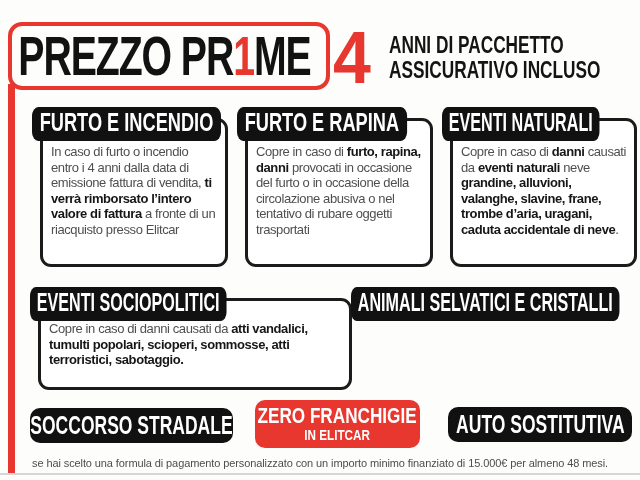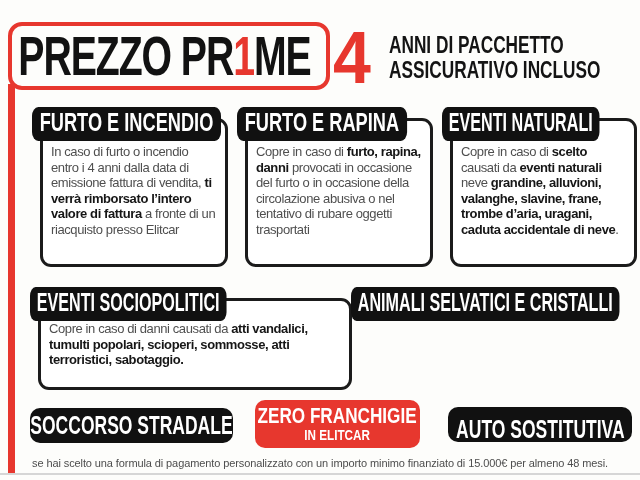--- a/index.html
+++ b/index.html
@@ -64,21 +64,21 @@
   
   .badge {
     position:absolute; color:#fff; font-weight:bold;
     display:flex; flex-direction:column; align-items:center; justify-content:center;
     border-radius:10px; text-align:center;
   }
   .badge-black { background:var(--ink); }
   .badge-red   { background:var(--red); }
   .p1 { left:30px;  top:408px; width:203px; height:35px; }
   .p2 { left:255px; top:400px; width:165px; height:48px; }
-  .p3 { left:448px; top:407px; width:184px; height:35px;justify-content:flex-end; }
+  .p3 { left:448px; top:407px; width:184px; height:35px; }
   .badge .l1 { font-size:25px; line-height:1; transform:scaleX(0.70); transform-origin:center; white-space:nowrap; }
   .p2 .l1 { font-size:22px; transform:scaleX(0.78); margin-top:1px; }
   .p2 .l2 { font-size:15px; line-height:1.1; transform:scaleX(0.78); transform-origin:center; white-space:nowrap; }
 
   
   .footer {
     position:absolute; left:0; right:0; top:457px; text-align:center;
     font-size:11px; letter-spacing:-0.1px; color:#4d4d4d;
   }
   .bottom-edge { position:absolute; left:0; right:0; top:473px; height:2px; background:#d6d6d6; }
@@ -105,21 +105,21 @@
     <div class="card-body"><span>In caso di furto o incendio entro i 4 anni dalla data di emissione fattura di vendita, </span><span class="b">ti verrà rimborsato l’intero valore di fattura</span><span> a fronte di un riacquisto presso Elitcar</span></div>
   </section>
 
   <section class="card c2">
     <div class="card-hdr hdr-s70">FURTO E RAPINA</div>
     <div class="card-body"><span>Copre in caso di </span><span class="b">furto, rapina, danni</span><span> provocati in occasione del furto o in occasione della circolazione abusiva o nel tentativo di rubare oggetti trasportati</span></div>
   </section>
 
   <section class="card c3">
     <div class="card-hdr hdr-s62">EVENTI NATURALI</div>
-    <div class="card-body"><span>Copre in caso di </span><span class="b">scelto</span><span> causati da </span><span class="b">eventi naturali</span><span> neve </span><span class="b">grandine, alluvioni, valanghe, slavine, frane, trombe d’aria, uragani, caduta accidentale di neve</span><span>.</span></div>
+    <div class="card-body"><span>Copre in caso di </span><span class="b">danni</span><span> causati da </span><span class="b">eventi naturali</span><span> neve </span><span class="b">grandine, alluvioni, valanghe, slavine, frane, trombe d’aria, uragani, caduta accidentale di neve</span><span>.</span></div>
   </section>
 
   <section class="card c4">
     <div class="card-hdr hdr-s62">EVENTI SOCIOPOLITICI</div>
     <div class="card-body"><span>Copre in caso di danni causati da </span><span class="b">atti vandalici, tumulti popolari, scioperi, sommosse, atti terroristici, sabotaggio.</span></div>
   </section>
 
   <section class="card c5">
     <div class="card-hdr hdr-s62">ANIMALI SELVATICI E CRISTALLI</div>
   </section>

